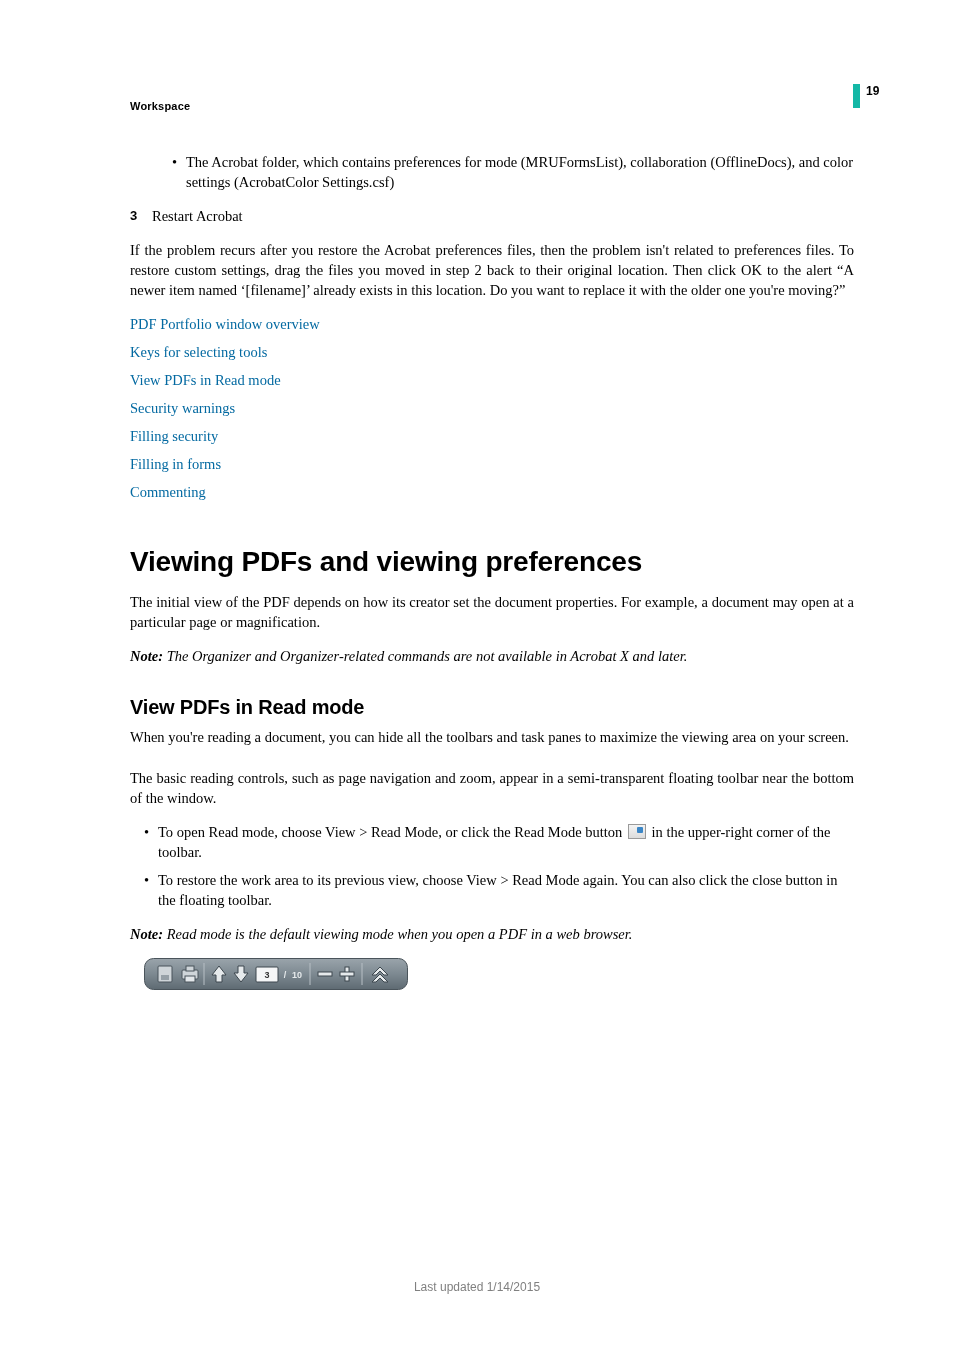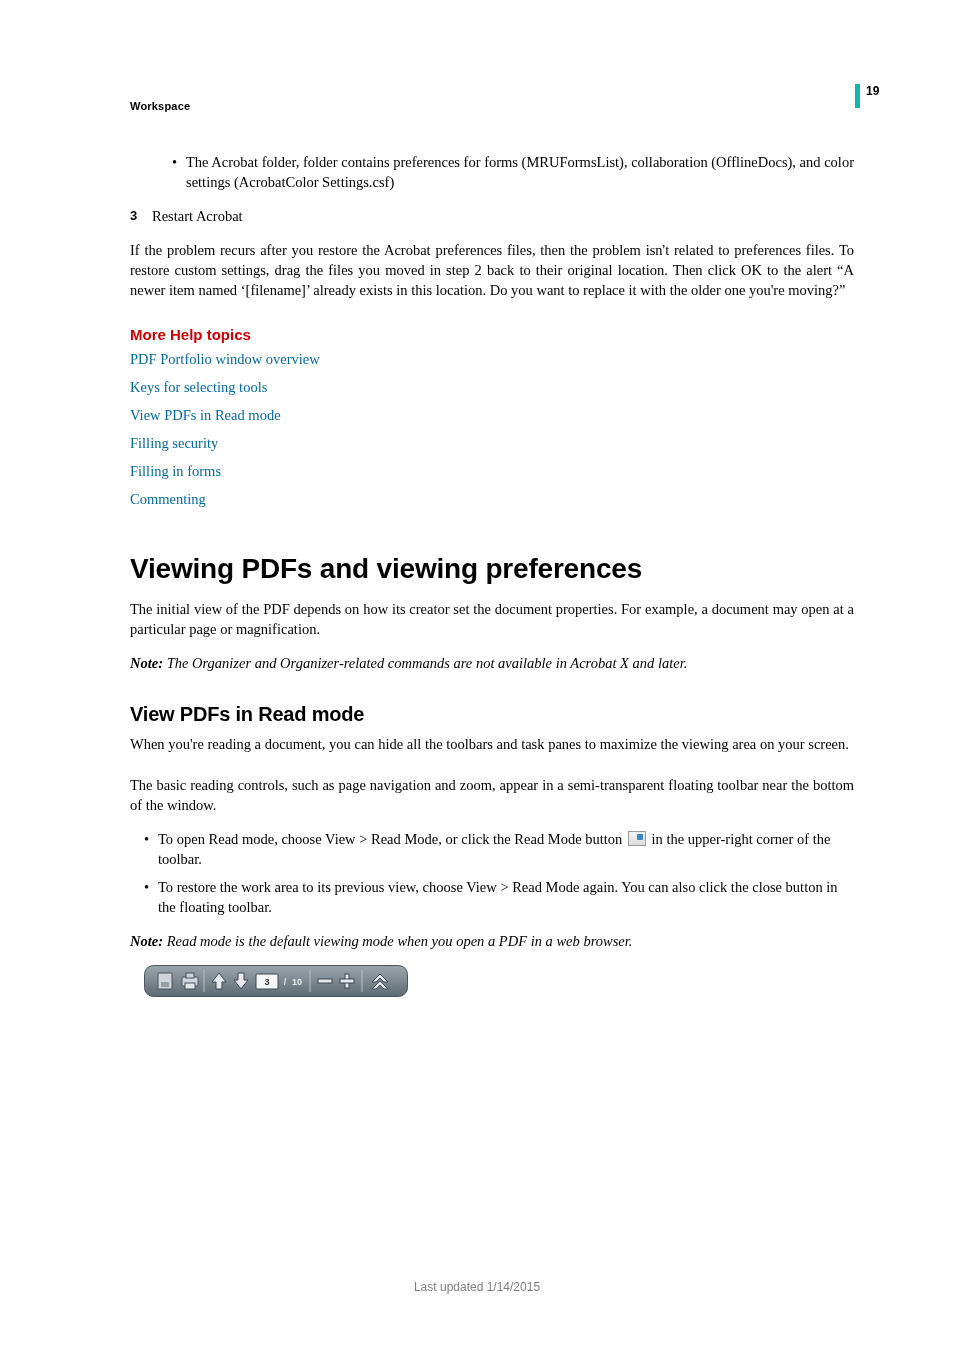--- a/index.html
+++ b/index.html
@@ -19,21 +19,21 @@
     height: 1350px;
     box-sizing: border-box;
     padding: 100px 100px 0 130px;
   }
   .pagenum-wrap {
     position: absolute;
     top: 84px;
     right: 62px;
     width: 26px;
     height: 24px;
-    border-left: 5px solid #14b8a6;
+    border-left: 7px solid #14b8a6;
     padding-left: 6px;
     font-family: "Myriad Pro", "Helvetica Neue", Arial, sans-serif;
     font-weight: 700;
     font-size: 12px;
     line-height: 14px;
     text-align: left;
   }
   .section-label {
     font-family: Liberation Sans, sans-serif;
     font-weight: 700;
@@ -154,37 +154,37 @@
 </head>
 <body>
 
 <div class="page">
 
   <div class="pagenum-wrap">19</div>
 
   <div class="section-label">Workspace</div>
 
   <ul class="body-list">
-    <li>The Acrobat folder, folder contains preferences for forms (MRUFormsList), collaboration (OfflineDocs), and color settings (AcrobatColor Settings.csf)</li>
+    <li>The Acrobat folder, which contains preferences for mode (MRUFormsList), collaboration (OfflineDocs), and color settings (AcrobatColor Settings.csf)</li>
   </ul>
 
   <div class="numbered">
     <div class="row">
       <div class="num">3</div>
       <div>Restart Acrobat</div>
     </div>
   </div>
 
   <p class="body">If the problem recurs after you restore the Acrobat preferences files, then the problem isn't related to preferences files. To restore custom settings, drag the files you moved in step 2 back to their original location. Then click OK to the alert “A newer item named ‘[filename]’ already exists in this location. Do you want to replace it with the older one you're moving?”</p>
 
-  <h3 class="subhead">More Help topics</h3>
   <div class="links">
     <a href="#">PDF Portfolio window overview</a>
     <a href="#">Keys for selecting tools</a>
     <a href="#">View PDFs in Read mode</a>
+    <a href="#">Security warnings</a>
     <a href="#">Filling security</a>
     <a href="#">Filling in forms</a>
     <a href="#">Commenting</a>
   </div>
 
   <h1 class="topic">Viewing PDFs and viewing preferences</h1>
 
   <p class="body">The initial view of the PDF depends on how its creator set the document properties. For example, a document may open at a particular page or magnification.</p>
 
   <p class="body">

